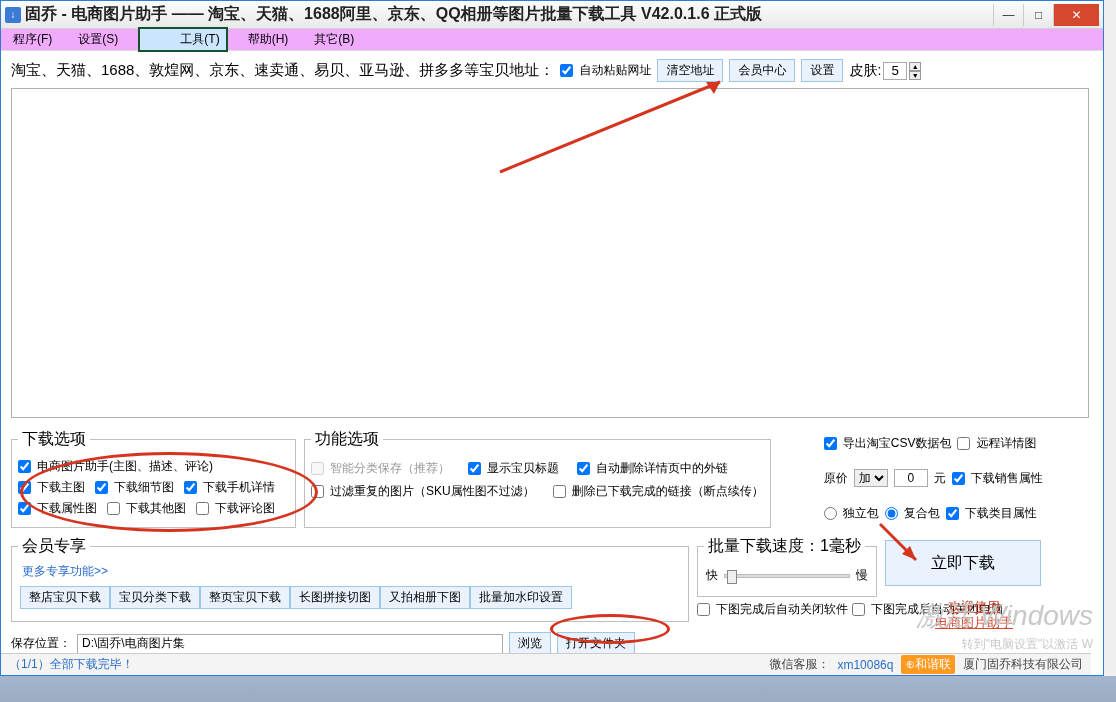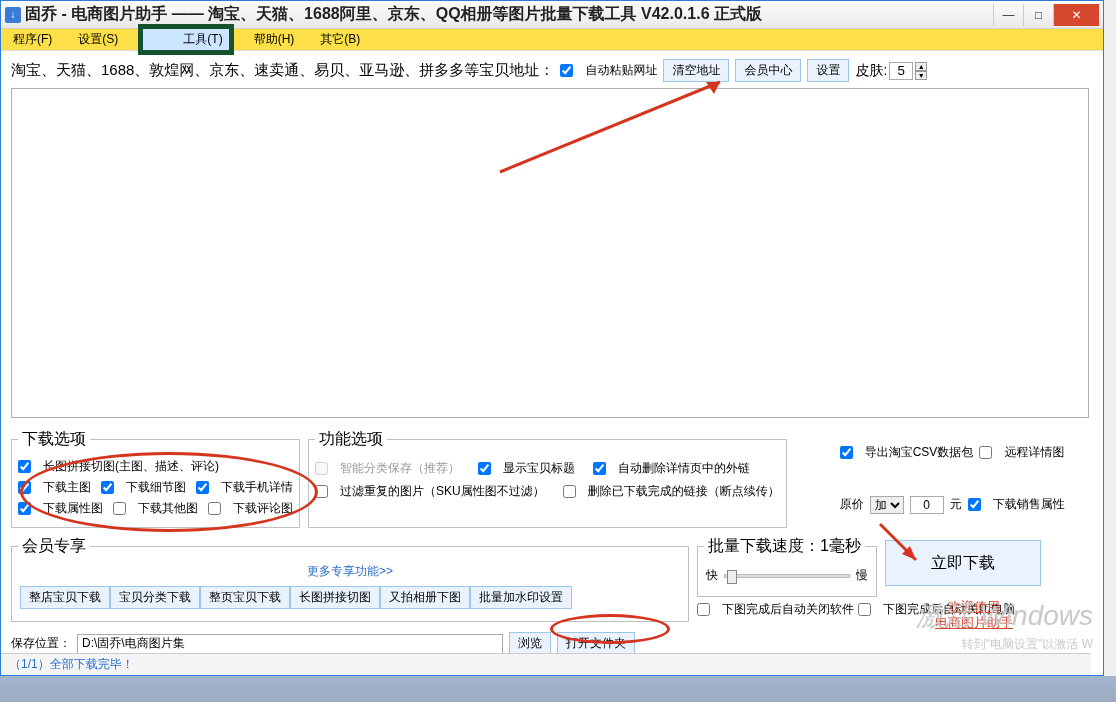--- a/index.html
+++ b/index.html
@@ -4,50 +4,50 @@
 <style>
 * { box-sizing: border-box; margin: 0; padding: 0; }
 body { font-family: "Microsoft YaHei", SimSun, sans-serif; font-size: 12px; background: #f0f0f0; width: 1116px; height: 702px; overflow: hidden; position: relative; }
 .window { width: 1104px; height: 676px; background: #fff; border: 1px solid #2e7cd6; position: relative; }
 .titlebar { height: 28px; background: linear-gradient(#fdfdfd,#e9e9e9); border-bottom: 1px solid #d0d0d0; display: flex; align-items: center; padding: 0 4px; }
 .titlebar .appicon { width: 16px; height: 16px; background: #3a7bd5; border-radius: 2px; display: inline-flex; align-items: center; justify-content: center; color: #fff; font-size: 10px; margin-right: 4px; }
 .titlebar .title { flex: 1; color: #222; font-size: 16px; font-weight: bold; }
 .winbtns { display: flex; height: 22px; }
 .winbtns div { width: 30px; height: 22px; display: flex; align-items: center; justify-content: center; font-size: 12px; color: #333; border-left: 1px solid #ccc; }
 .winbtns .close { background: #d6482e; color: #fff; width: 46px; }
-.menubar { height: 22px; background: #fde047; display: flex; align-items: center; padding: 0 6px; gap: 14px; border-bottom: 1px solid #ddd; }
+.menubar { height: 22px; background: #f0abfc; display: flex; align-items: center; padding: 0 6px; gap: 14px; border-bottom: 1px solid #ddd; }
 .menubar span { padding: 2px 6px; font-size: 12px; }
-.menubar .active { background: #cde6ff; border: 5px solid #14532d; padding-left: 40px; }
+.menubar .active { background: #cde6ff; border: 2px solid #14532d; padding-left: 40px; }
 .content { padding: 8px 10px; }
 .row1 { display: flex; align-items: center; gap: 6px; margin-bottom: 6px; font-size: 14px; }
 .row1 .prompt { font-size: 15px; }
 .btn { background: #eaf3fd; border: 1px solid #9cc6ea; padding: 2px 8px; font-size: 12px; cursor: pointer; }
 .skinbox { display: flex; align-items: flex-start; gap: 2px; }
 .skinbox input { width: 24px; height: 18px; text-align: center; border: 1px solid #aaa; }
 .spinbtns { display: flex; flex-direction: column; }
 .spinbtns div { width: 12px; height: 9px; border: 1px solid #999; font-size: 7px; text-align: center; line-height: 7px; background: #eee; }
 .urlarea { width: 1078px; height: 330px; border: 1px solid #b0b0b0; background: #fff; overflow: auto; resize: none; font-size: 12px; padding: 4px; }
 fieldset { border: 1px solid #c0c0c0; padding: 4px 6px 6px; }
 fieldset legend { padding: 0 4px; font-size: 16px; }
 .optsrow { display: flex; gap: 8px; margin-top: 8px; }
 .dlopts { width: 300px; }
 .dlopts .r { display: flex; gap: 10px; margin: 4px 0; }
 .funcopts { width: 476px; }
 .funcopts .r { display: flex; gap: 18px; margin: 6px 0; align-items: center; }
 .rightcol { width: 284px; display: flex; flex-wrap: wrap; gap: 6px 12px; align-items: center; margin-left: 45px; }
 .rightcol .r { display: flex; align-items: center; gap: 6px; width: 100%; }
-label.chk { display: inline-flex; align-items: center; gap: 12px; font-size: 12px; white-space: nowrap; }
+label.chk { display: inline-flex; align-items: center; gap: 6px; font-size: 12px; white-space: nowrap; }
 label.chk input { margin: 0; }
 .disabled { color: #999; }
 select, input[type=text].num { border: 1px solid #aaa; font-size: 12px; height: 18px; }
 .num { width: 34px; text-align: center; }
 .row2 { display: flex; gap: 8px; margin-top: 8px; align-items: flex-start; }
 .memberfs { width: 678px; }
 .memberfs .btns { display: flex; padding: 6px 2px; }
-.memberfs .more { text-align: center; padding: 2px 4px 0; color: #2a6ec7; font-size: 12px; }
+.memberfs .more { text-align: left; padding: 2px 4px 0; color: #2a6ec7; font-size: 12px; }
 .speedfs { width: 180px; }
 .speedfs .slider { display: flex; align-items: center; gap: 6px; padding: 6px 2px; }
 .speedfs .track { flex: 1; height: 4px; background: #ddd; border: 1px solid #bbb; position: relative; }
 .speedfs .thumb { position: absolute; left: 2px; top: -5px; width: 10px; height: 14px; background: #eee; border: 1px solid #888; }
 .bigbtn { width: 156px; height: 46px; background: #eaf3fd; border: 1px solid #9cc6ea; font-size: 16px; display: flex; align-items: center; justify-content: center; margin-top: 4px; }
 .closechk { margin-top: 4px; display: flex; flex-direction: row; gap: 4px; }
 .row3 { display: flex; align-items: center; gap: 6px; margin-top: 10px; }
 .row3 .pathinput { width: 426px; height: 20px; border: 1px solid #aaa; padding: 0 4px; font-size: 12px; }
 .hint { text-align: center; color: #666; font-size: 12px; margin-top: 4px; }
 .promo { position: absolute; right: 90px; bottom: 44px; text-align: center; color: #d6482e; font-size: 13px; line-height: 16px; text-decoration: underline; }
@@ -103,21 +103,21 @@
     </div>
 
     <textarea class="urlarea" style=""></textarea>
 
     <div class="optsrow">
       <fieldset class="dlopts">
         <legend>下载选项</legend>
         <div class="r">
             <label class="chk">
               <input type="checkbox" checked="" style="">
-              <span>长图拼接切图(主图、描述、评论)</span>
+              <span>电商图片助手(主图、描述、评论)</span>
             </label>
           </div>
         <div class="r">
           <label class="chk">
               <input type="checkbox" checked="" style="">
               <span>下载主图</span>
             </label>
           <label class="chk">
               <input type="checkbox" checked="" style="">
               <span>下载细节图</span>
@@ -183,20 +183,34 @@
             </label>
         </div>
         <div class="r">
           <span>原价</span>
           <select><option>加</option></select>
           <input type="text" class="num" value="0" style="">
           <span>元</span>
           <label class="chk">
               <input type="checkbox" checked="" style="">
               <span>下载销售属性</span>
+            </label>
+        </div>
+        <div class="r">
+          <label class="chk">
+              <input type="radio" name="pkg" style="">
+              <span>独立包</span>
+            </label>
+          <label class="chk">
+              <input type="radio" name="pkg" checked="" style="">
+              <span>复合包</span>
+            </label>
+          <label class="chk">
+              <input type="checkbox" checked="" style="">
+              <span>下载类目属性</span>
             </label>
         </div>
       </div>
     </div>
 
     <div class="row2">
       <div style="width:678px">
         <fieldset class="memberfs">
           <legend>会员专享</legend>
           <div class="more">更多专享功能&gt;&gt;</div>
@@ -249,20 +263,26 @@
 
   <div class="promo">
     <div>欢迎使用</div>
       <div>电商图片助手</div>
   </div>
   <div class="watermark">激活 Windows</div>
   <div class="watermark2">转到"电脑设置"以激活 W</div>
 
   <div class="statusbar">
     <span class="left">（1/1）全部下载完毕！</span>
+    <div class="right">
+      <span>微信客服：</span>
+      <span style="color:#2a6ec7">xm10086q</span>
+      <span style="background:#ff9a1f;color:#fff;padding:1px 4px;border-radius:2px">⊕<span>和谐联</span></span>
+      <span>厦门固乔科技有限公司</span>
+    </div>
   </div>
 </div>
 
 <div class="ellipse" style="left:20px; top:452px; width:298px; height:80px;"></div>
 <div class="ellipse" style="left:550px; top:614px; width:120px; height:30px;"></div>
 <svg class="arrow" style="left:480px; top:72px;" width="260" height="120">
     <line x1="20" y1="100" x2="240" y2="10" stroke="#d6341f" stroke-width="3"></line>
     <polygon points="240,10 226,10 234,22" fill="#d6341f"></polygon>
   </svg>
 <svg class="arrow" style="left:872px; top:518px;" width="60" height="50">

